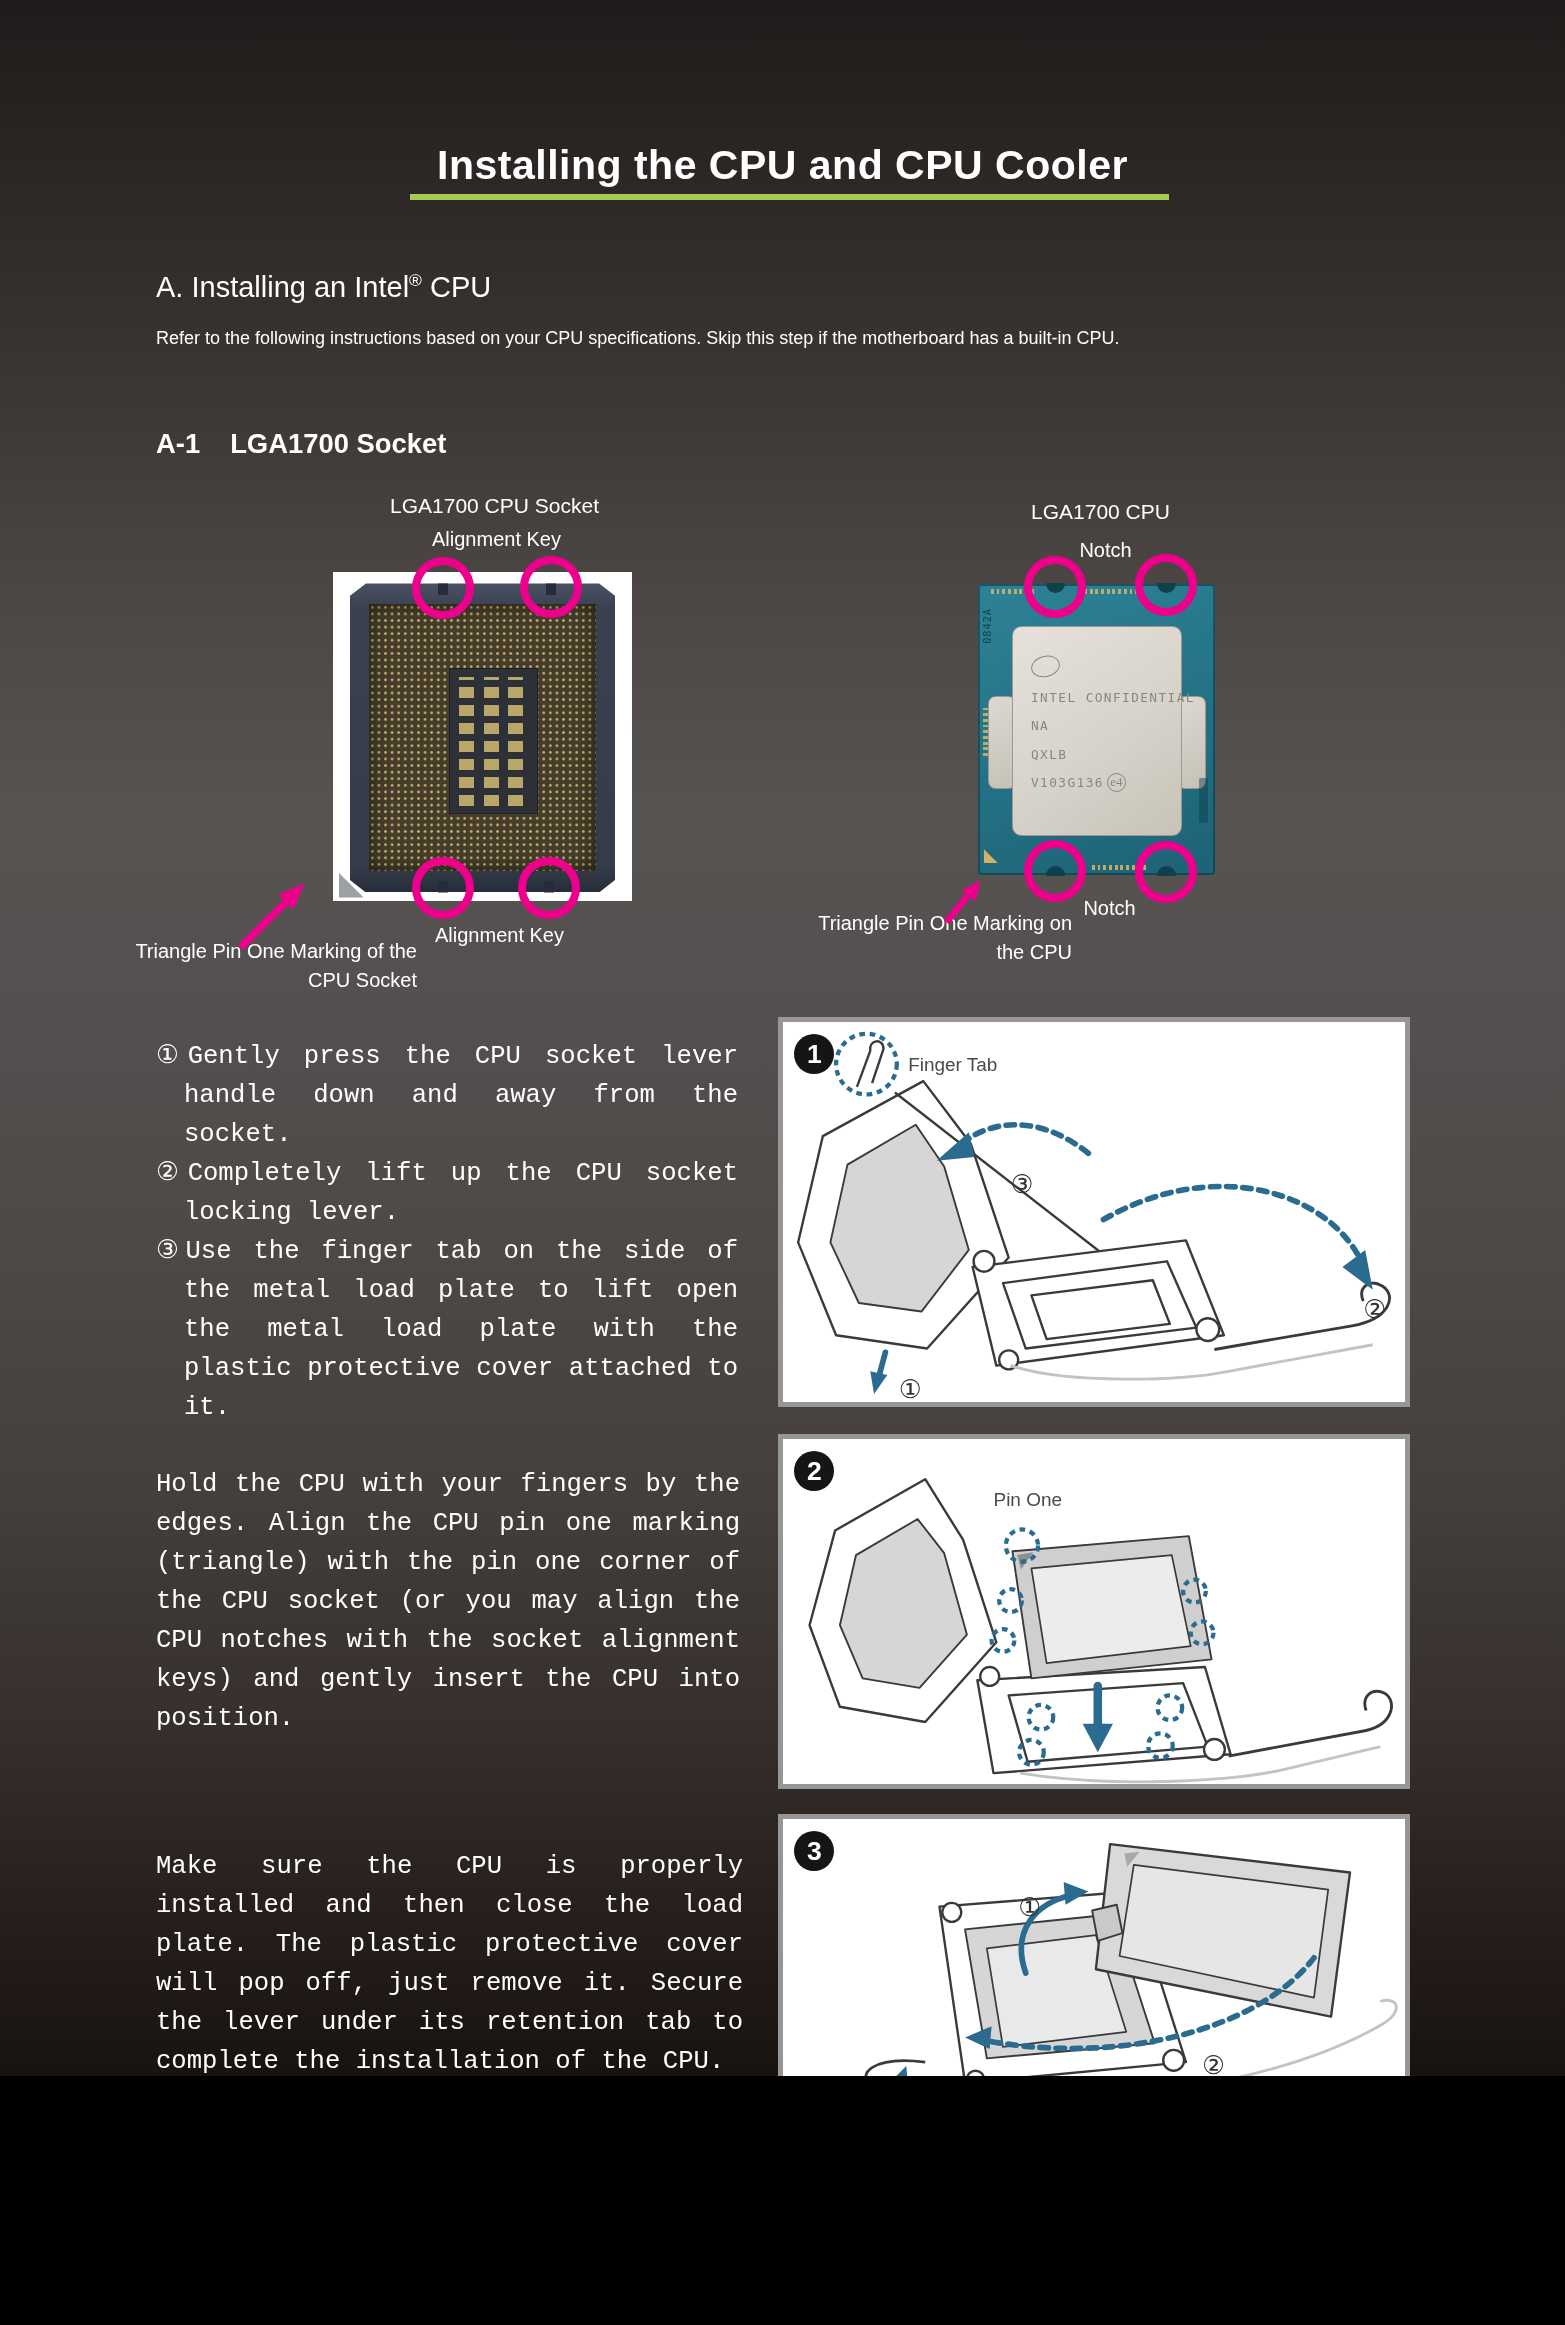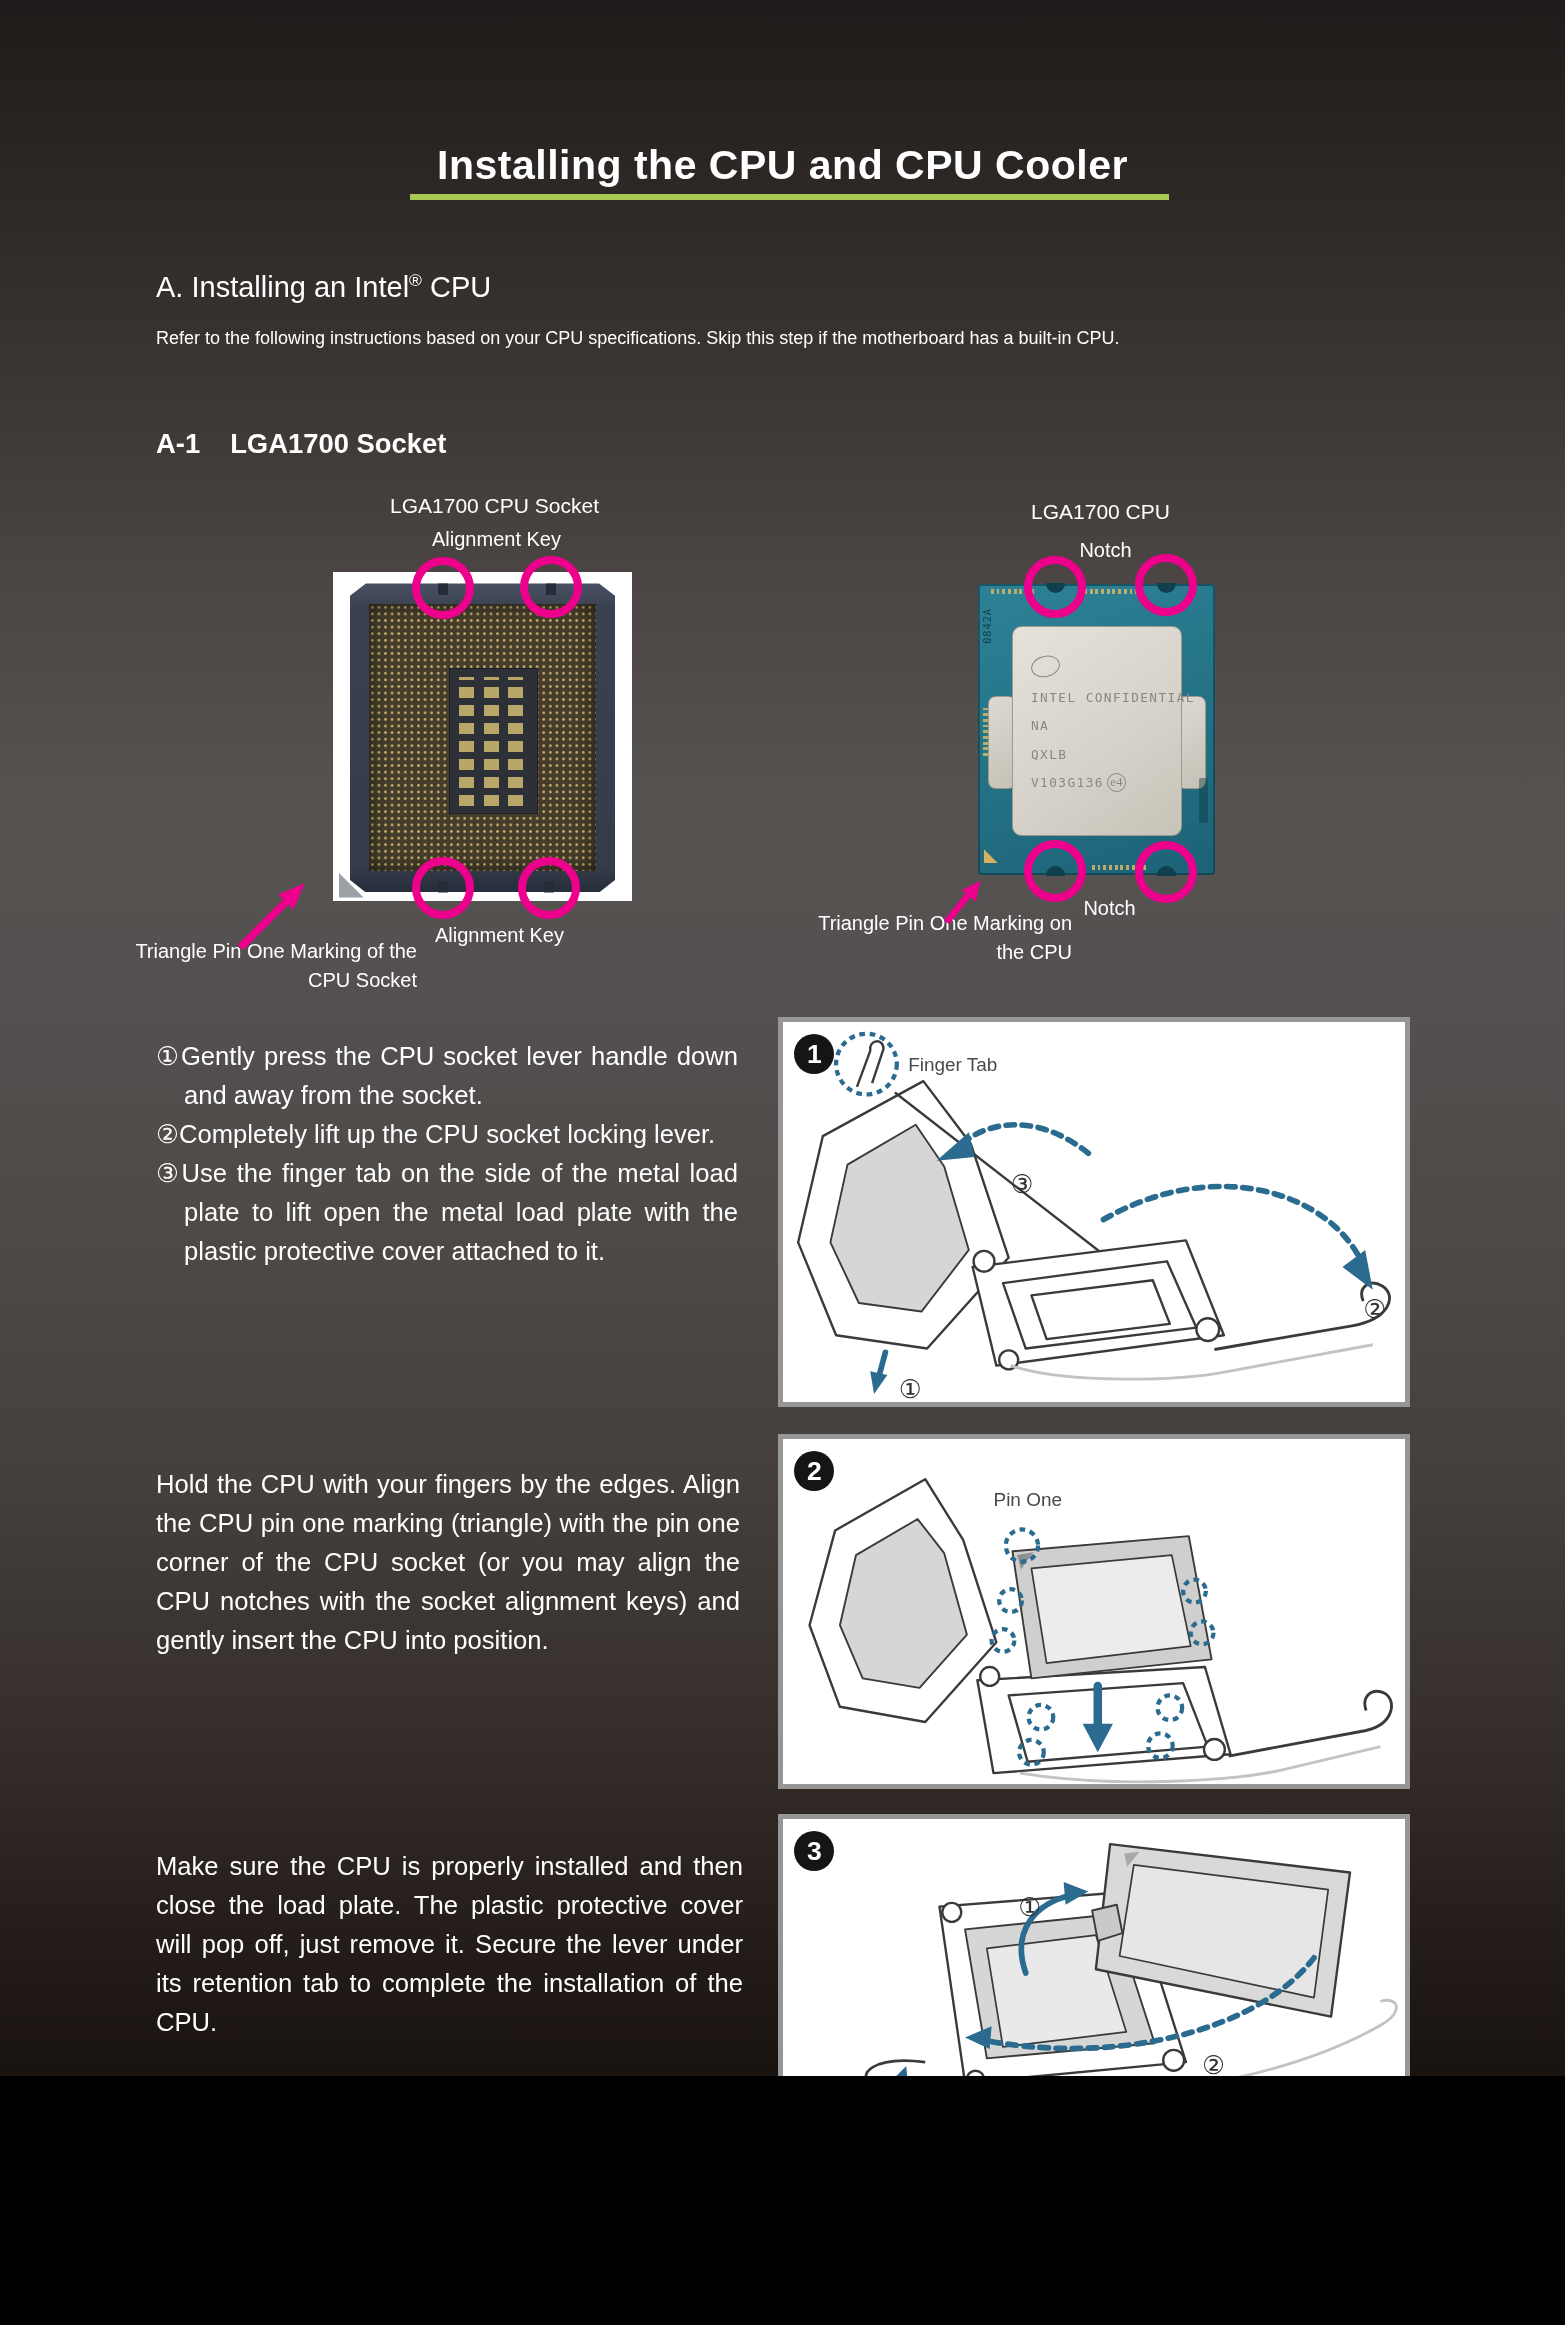--- a/index.html
+++ b/index.html
@@ -56,21 +56,21 @@
   .ihs-row{display:flex;align-items:center;margin-top:11.4px;}
   .ihs-badge{display:inline-flex;align-items:center;justify-content:center;width:17px;height:17px;border:1.4px solid #8b877d;border-radius:50%;font-size:13px;letter-spacing:0;margin-left:3px;font-family:Liberation Serif, serif;}
   .cpu-triangle{position:absolute;left:5.7px;top:265px;width:14px;height:14px;background:#d8b05e;
     clip-path:polygon(0 0,100% 100%,0 100%);}
   .cpu-edge-text{position:absolute;left:2.8px;top:24px;writing-mode:vertical-rl;transform:rotate(180deg);
     font-family:"DejaVu Sans Mono",monospace;font-size:10.4px;letter-spacing:0.9px;color:rgba(8,52,64,.85);}
   .cpu-edge-mark{position:absolute;right:6.6px;top:194px;width:9.5px;height:45px;background:rgba(10,60,72,.45);border-radius:1.9px;}
   
   .ring{box-sizing:border-box;width:62px;height:62px;border:8.5px solid #ec008c;border-radius:50%;}
   
-  .step-text{font-size:25.6px;line-height:39px;text-align:justify;}
+  .step-text{font-size:25.6px;line-height:39px;text-align:justify;font-family:Liberation Mono, monospace;}
   .step-text p{margin:0;}
   .step-item{padding-left:28px;text-indent:-28px;}
   .note{padding-left:23px;text-indent:-23px;}
   .note-marker{margin-right:8.5px;}
   .panel{box-sizing:border-box;background:#ffffff;border:5.7px solid #969696;}
   .badge{position:absolute;left:11.4px;top:12.3px;width:40px;height:40px;background:#151515;color:#fff;
     border-radius:50%;display:flex;align-items:center;justify-content:center;font-size:26.5px;font-weight:bold;}
   .panel svg{position:absolute;left:0;top:0;width:100%;height:100%;}
   .sep-line{left:156px;top:2166px;width:1252px;height:3.8px;background:#e9e9e9;}
   

